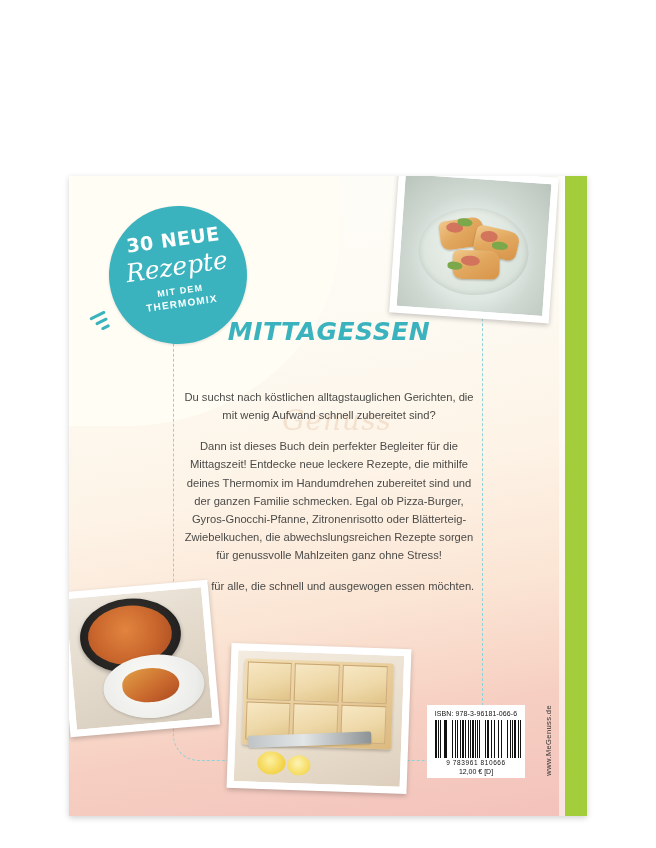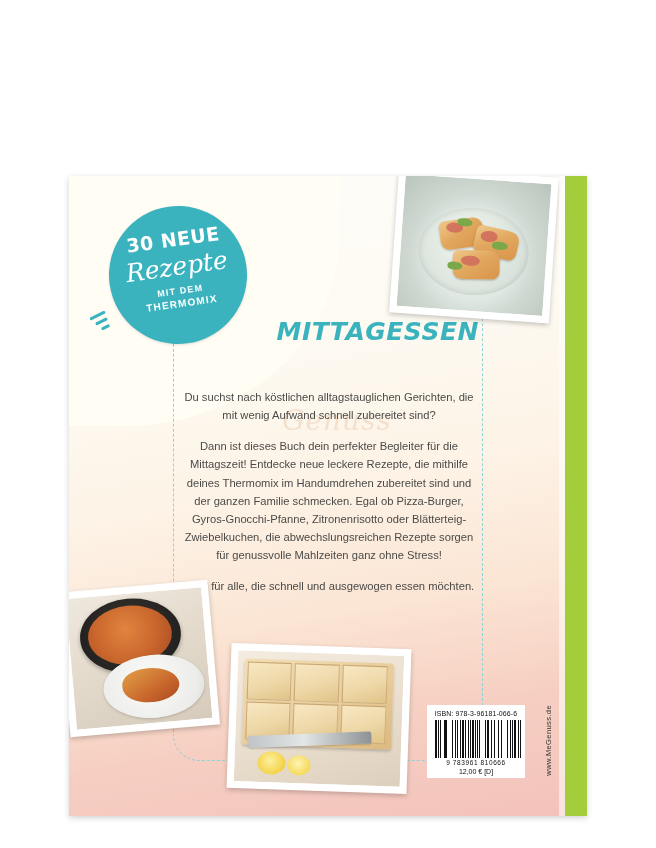--- a/index.html
+++ b/index.html
@@ -150,21 +150,21 @@
   }
   .badge-ticks span:nth-child(2) { width: 13px; margin-left: 3px; }
   .badge-ticks span:nth-child(3) { width: 9px; margin-left: 6px; }
 
   
   .headline {
     position: absolute;
     left: 110px;
     top: 142px;
     width: 300px;
-    text-align: right;
+    text-align: center;
     color: #3bb3be;
     font-family: "DejaVu Sans", sans-serif;
     font-weight: bold;
     font-style: italic;
     font-size: 25px;
     line-height: 1.12;
     letter-spacing: 0.5px;
   }
 
   

